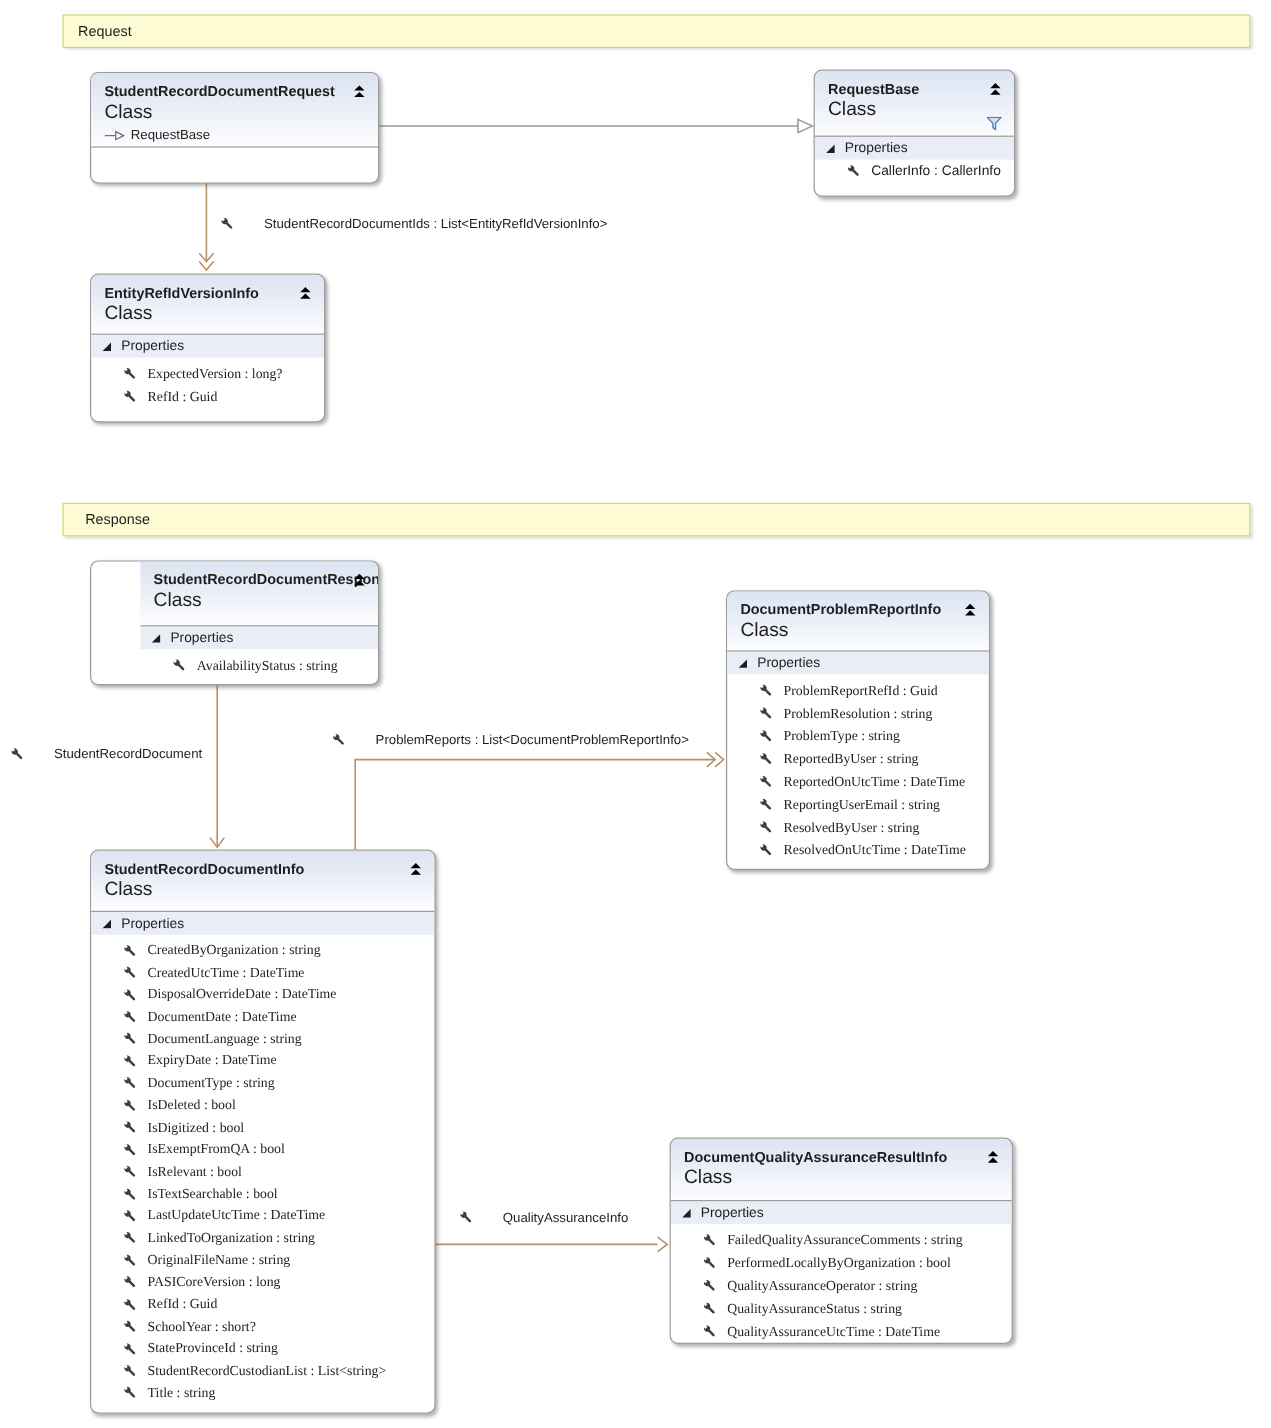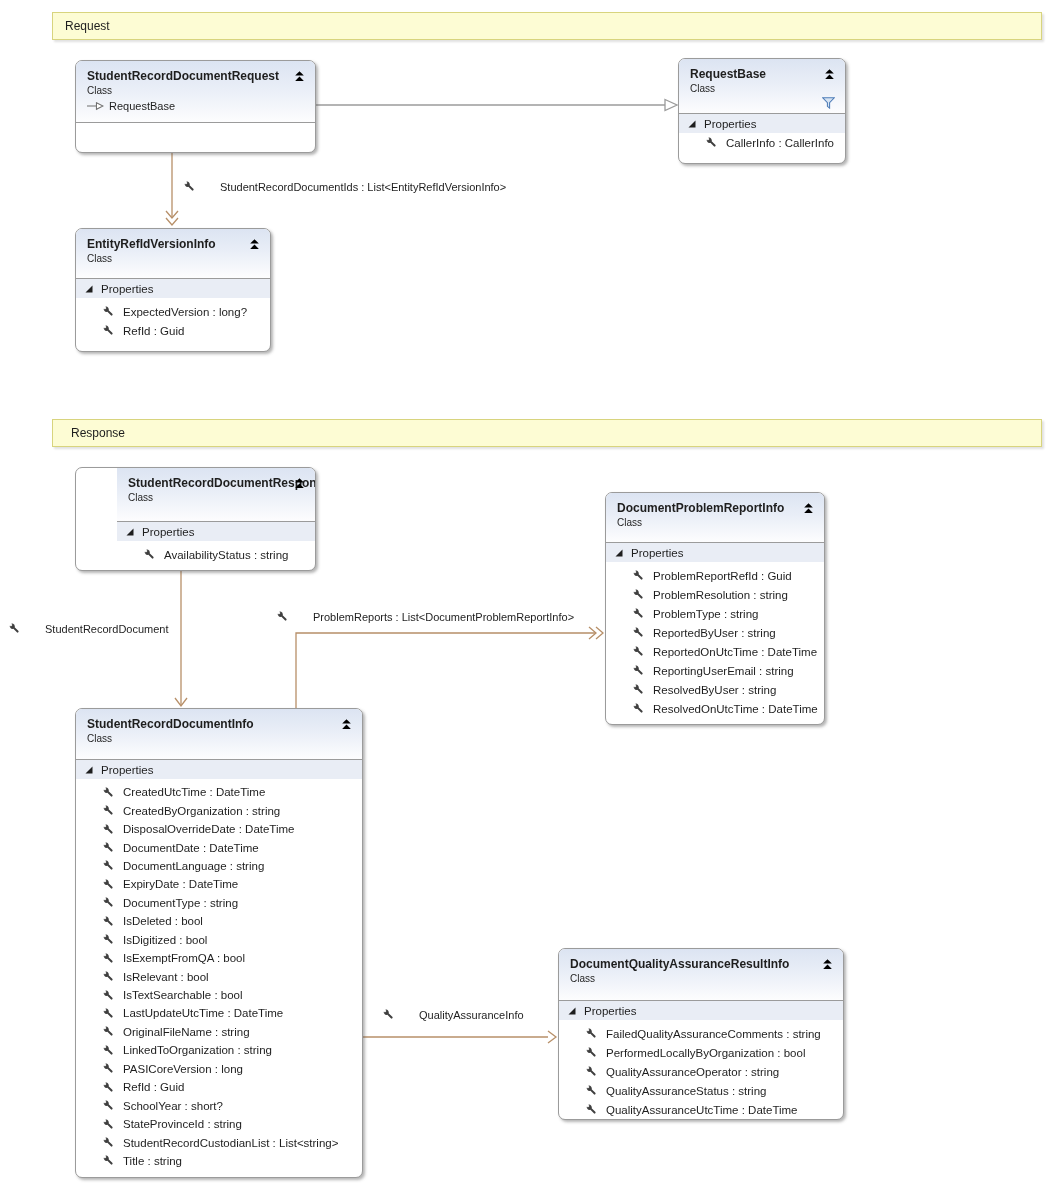--- a/index.html
+++ b/index.html
@@ -16,33 +16,33 @@
   .inherit-head{fill:#ffffff;stroke:var(--inheritance);stroke-width:1.3;}
   .band{position:absolute;background:var(--band-bg);border:1px solid var(--band-border);
         box-shadow:2px 2px 2px rgba(0,0,0,0.12);display:flex;align-items:center;
         padding-left:12px;font-size:12px;}
   .class-box{position:absolute;background:#fff;border:1px solid var(--box-border);
         border-radius:7px;box-shadow:2px 2px 3px rgba(90,90,90,0.45);overflow:hidden;}
   .box-header{position:relative;border-bottom:1px solid var(--box-border);
         background:linear-gradient(180deg,var(--header-top) 0%,#e9eef7 45%,var(--header-bottom) 100%);
         padding:8px 26px 0 11px;}
   .box-title{font-size:12px;font-weight:bold;white-space:nowrap;}
-  .box-kind{font-size:10px;margin-top:2px;}
+  .box-kind{font-size:16px;margin-top:2px;}
   .base-row{display:flex;align-items:center;gap:5px;margin-top:4px;font-size:11px;}
   .collapse-icon{position:absolute;top:8px;right:9px;width:13px;height:13px;}
   .filter-icon{position:absolute;right:10px;top:38px;width:13px;height:12px;}
   .section-row{display:flex;align-items:center;gap:8px;height:19px;background:var(--section-bg);
         padding-left:9px;font-size:11.5px;}
   .expander{width:8px;height:8px;flex:none;}
   .prop-row{display:flex;align-items:center;gap:8px;height:19px;padding-left:26px;font-size:11.5px;white-space:nowrap;}
   .box-info .prop-row{height:18.45px;}
   .wrench-svg{width:13px;height:13px;flex:none;}
   .conn-label{position:absolute;display:flex;align-items:center;gap:24px;font-size:11px;white-space:nowrap;}
   .inherit-glyph{width:17px;height:10px;}
-  .body-pad{padding-top:4px;}
+  .body-pad{padding-top:4px;font-family:Liberation Serif, serif;}
 </style>
 </head>
 <body>
 
 <svg width="0" height="0" style="position:absolute">
   <defs>
     <symbol id="i-wrench" viewBox="0 0 14 14">
       <g transform="rotate(-45 7 7)">
         <circle cx="7" cy="3.6" r="2.7" fill="#3f3f3f"></circle>
         <rect x="5.8" y="-0.5" width="2.4" height="3.2" fill="#ffffff"></rect>
@@ -273,32 +273,32 @@
       <svg class="expander">
           <use href="#i-expander"></use>
         </svg>
       <span>Properties</span>
     </div>
     <div class="body-pad">
       <div class="prop-row">
           <svg class="wrench-svg">
             <use href="#i-wrench"></use>
           </svg>
+          <span>CreatedByOrganization : string</span>
+        </div>
+      <div class="prop-row">
+          <svg class="wrench-svg">
+            <use href="#i-wrench"></use>
+          </svg>
           <span>CreatedUtcTime : DateTime</span>
         </div>
       <div class="prop-row">
           <svg class="wrench-svg">
             <use href="#i-wrench"></use>
           </svg>
-          <span>CreatedByOrganization : string</span>
-        </div>
-      <div class="prop-row">
-          <svg class="wrench-svg">
-            <use href="#i-wrench"></use>
-          </svg>
           <span>DisposalOverrideDate : DateTime</span>
         </div>
       <div class="prop-row">
           <svg class="wrench-svg">
             <use href="#i-wrench"></use>
           </svg>
           <span>DocumentDate : DateTime</span>
         </div>
       <div class="prop-row">
           <svg class="wrench-svg">
@@ -351,27 +351,27 @@
       <div class="prop-row">
           <svg class="wrench-svg">
             <use href="#i-wrench"></use>
           </svg>
           <span>LastUpdateUtcTime : DateTime</span>
         </div>
       <div class="prop-row">
           <svg class="wrench-svg">
             <use href="#i-wrench"></use>
           </svg>
+          <span>LinkedToOrganization : string</span>
+        </div>
+      <div class="prop-row">
+          <svg class="wrench-svg">
+            <use href="#i-wrench"></use>
+          </svg>
           <span>OriginalFileName : string</span>
-        </div>
-      <div class="prop-row">
-          <svg class="wrench-svg">
-            <use href="#i-wrench"></use>
-          </svg>
-          <span>LinkedToOrganization : string</span>
         </div>
       <div class="prop-row">
           <svg class="wrench-svg">
             <use href="#i-wrench"></use>
           </svg>
           <span>PASICoreVersion : long</span>
         </div>
       <div class="prop-row">
           <svg class="wrench-svg">
             <use href="#i-wrench"></use>

